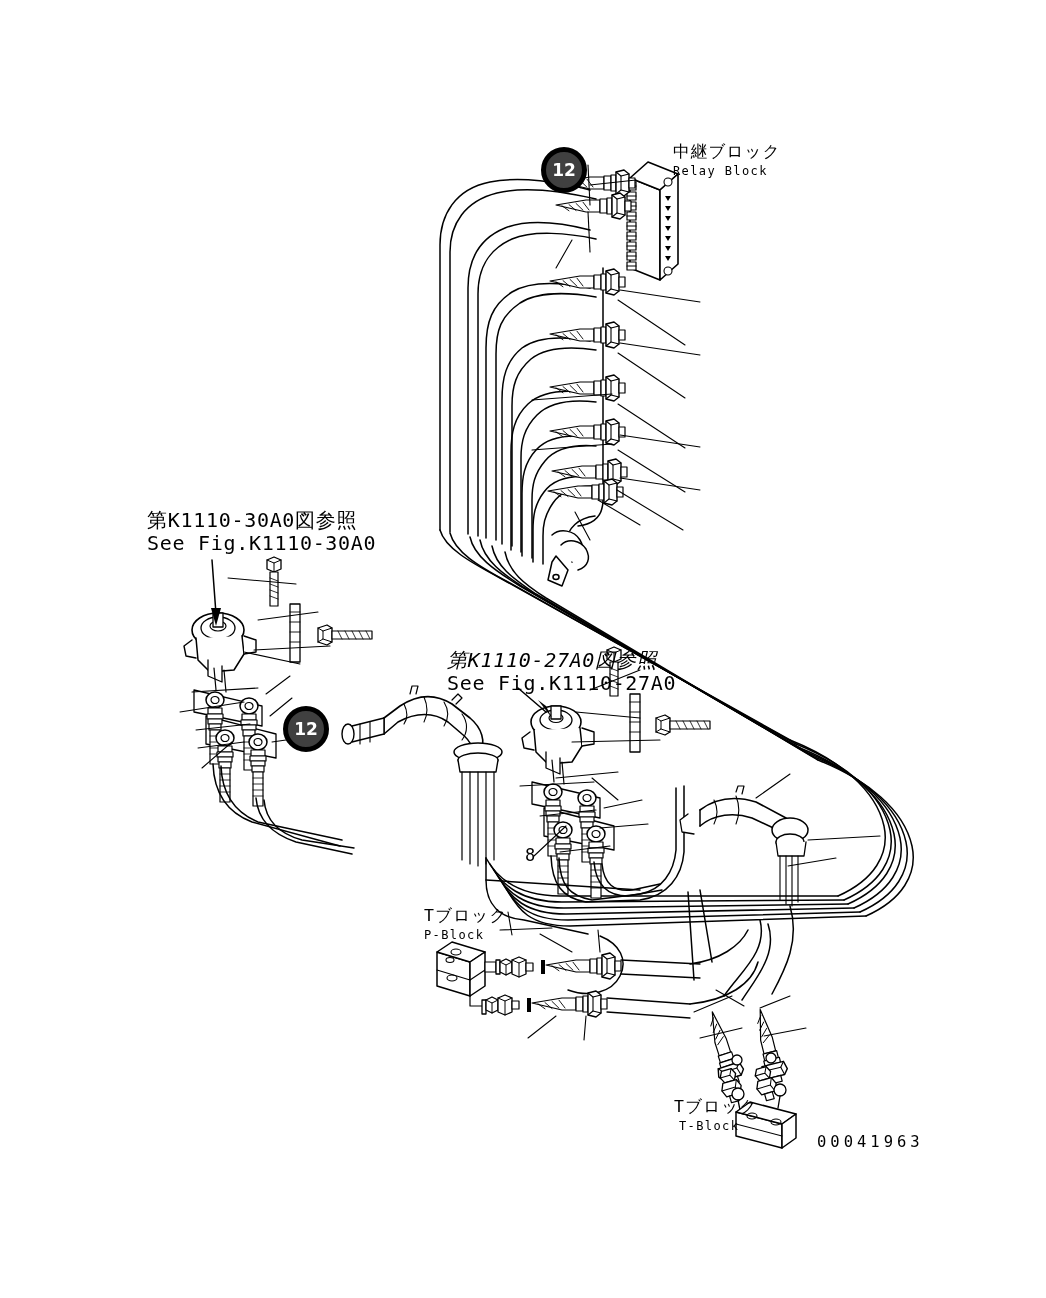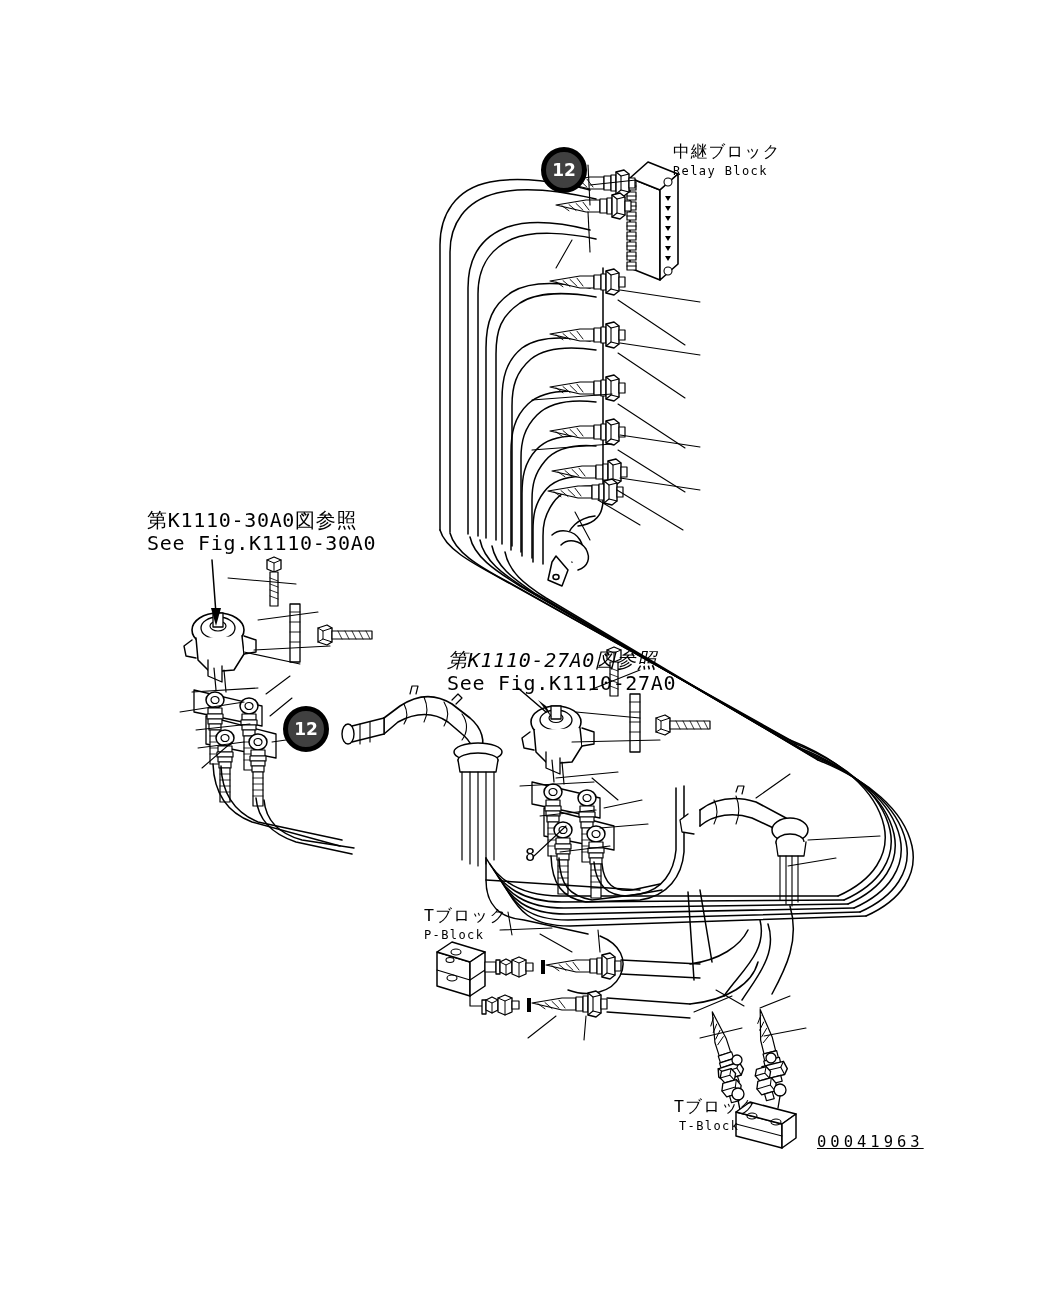--- a/index.html
+++ b/index.html
@@ -41,21 +41,20 @@
     font-size: 12px;
     letter-spacing: 1.4px;
   }
   .lbl-ref {
     font-size: 20px;
     letter-spacing: 0.7px;
   }
   .lbl-num {
     font-size: 15.5px;
     letter-spacing: 4px;
-    text-decoration: underline;
   }
   .lbl-item {
     font-size: 17px;
   }
   .badge {
     position: absolute;
     width: 46px;
     height: 46px;
     border-radius: 50%;
     background: #404040;

